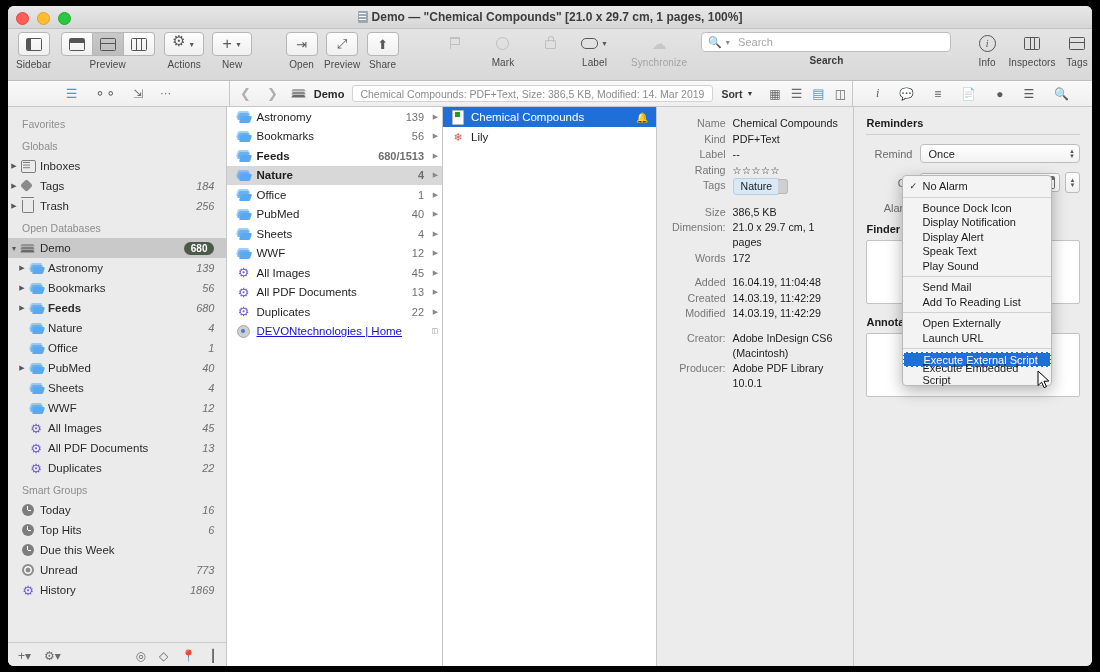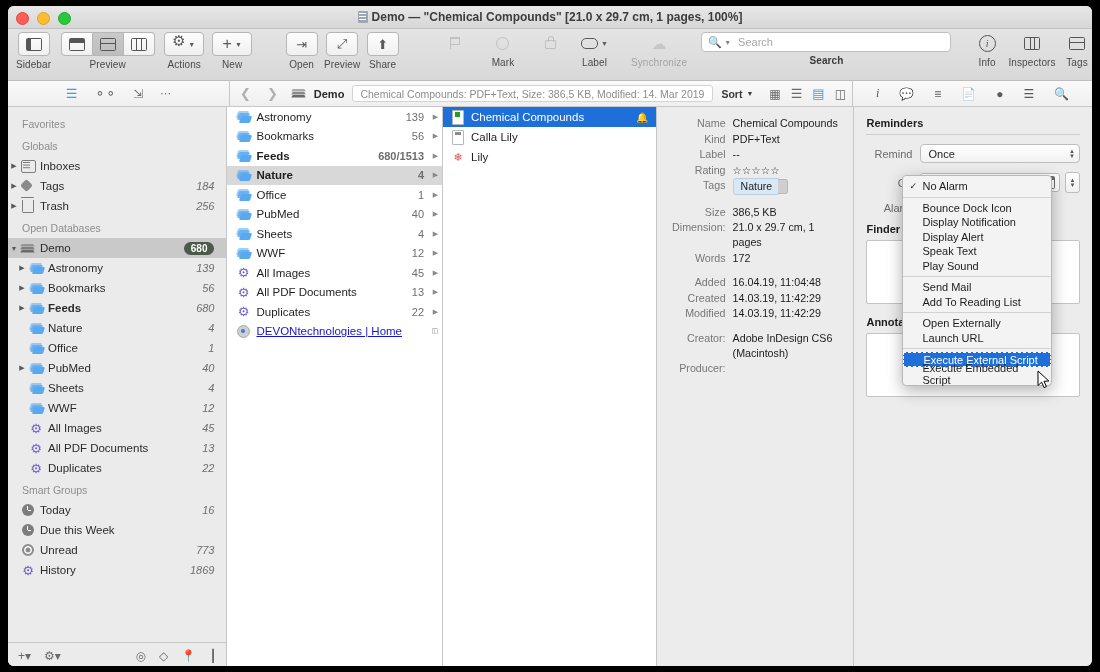--- a/index.html
+++ b/index.html
@@ -653,20 +653,28 @@
               <span class="clock"></span>
             </span>
             <span class="lbl">Today</span>
             <span class="cnt">16</span>
           </div>
           <div class="row">
             <span class="disc"></span>
             <span class="ico">
               <span class="clock"></span>
             </span>
+            <span class="lbl">Top Hits</span>
+            <span class="cnt">6</span>
+          </div>
+          <div class="row">
+            <span class="disc"></span>
+            <span class="ico">
+              <span class="clock"></span>
+            </span>
             <span class="lbl">Due this Week</span>
           </div>
           <div class="row">
             <span class="disc"></span>
             <span class="ico">
               <span class="target"></span>
             </span>
             <span class="lbl">Unread</span>
             <span class="cnt">773</span>
           </div>
@@ -830,28 +838,20 @@
           <span class="dl-ic">
             <span class="pdfico green">
               <i></i>
             </span>
           </span>
           <span class="dl-lbl">Chemical Compounds</span>
           <span class="dl-bell">🔔</span>
         </div>
         <div class="dl-row">
           <span class="dl-ic">
-            <span class="pdfico multi">
-              <i></i>
-            </span>
-          </span>
-          <span class="dl-lbl">Calla Lily</span>
-        </div>
-        <div class="dl-row">
-          <span class="dl-ic">
             <span class="flower">❄</span>
           </span>
           <span class="dl-lbl">Lily</span>
         </div>
       </div>
 
     <div class="infopanel" id="infopanel">
         <div class="irow">
           <span class="k">Name</span>
           <span class="v">Chemical Compounds</span>
@@ -898,20 +898,21 @@
           <span class="k">Modified</span>
           <span class="v">14.03.19, 11:42:29</span>
         </div>
         <div class="igap"></div>
         <div class="irow">
           <span class="k">Creator:</span>
           <span class="v">Adobe InDesign CS6 (Macintosh)</span>
         </div>
         <div class="irow">
           <span class="k">Producer:</span>
+          <span class="v">Adobe PDF Library 10.0.1</span>
         </div>
       </div>
 
     <div class="viewer">
       <div class="vtoolbar">
         <span class="vt">❮</span>
         <span class="vt">❯</span>
         <span class="vsep"></span>
         <span class="vt">
             <span class="selbox">

